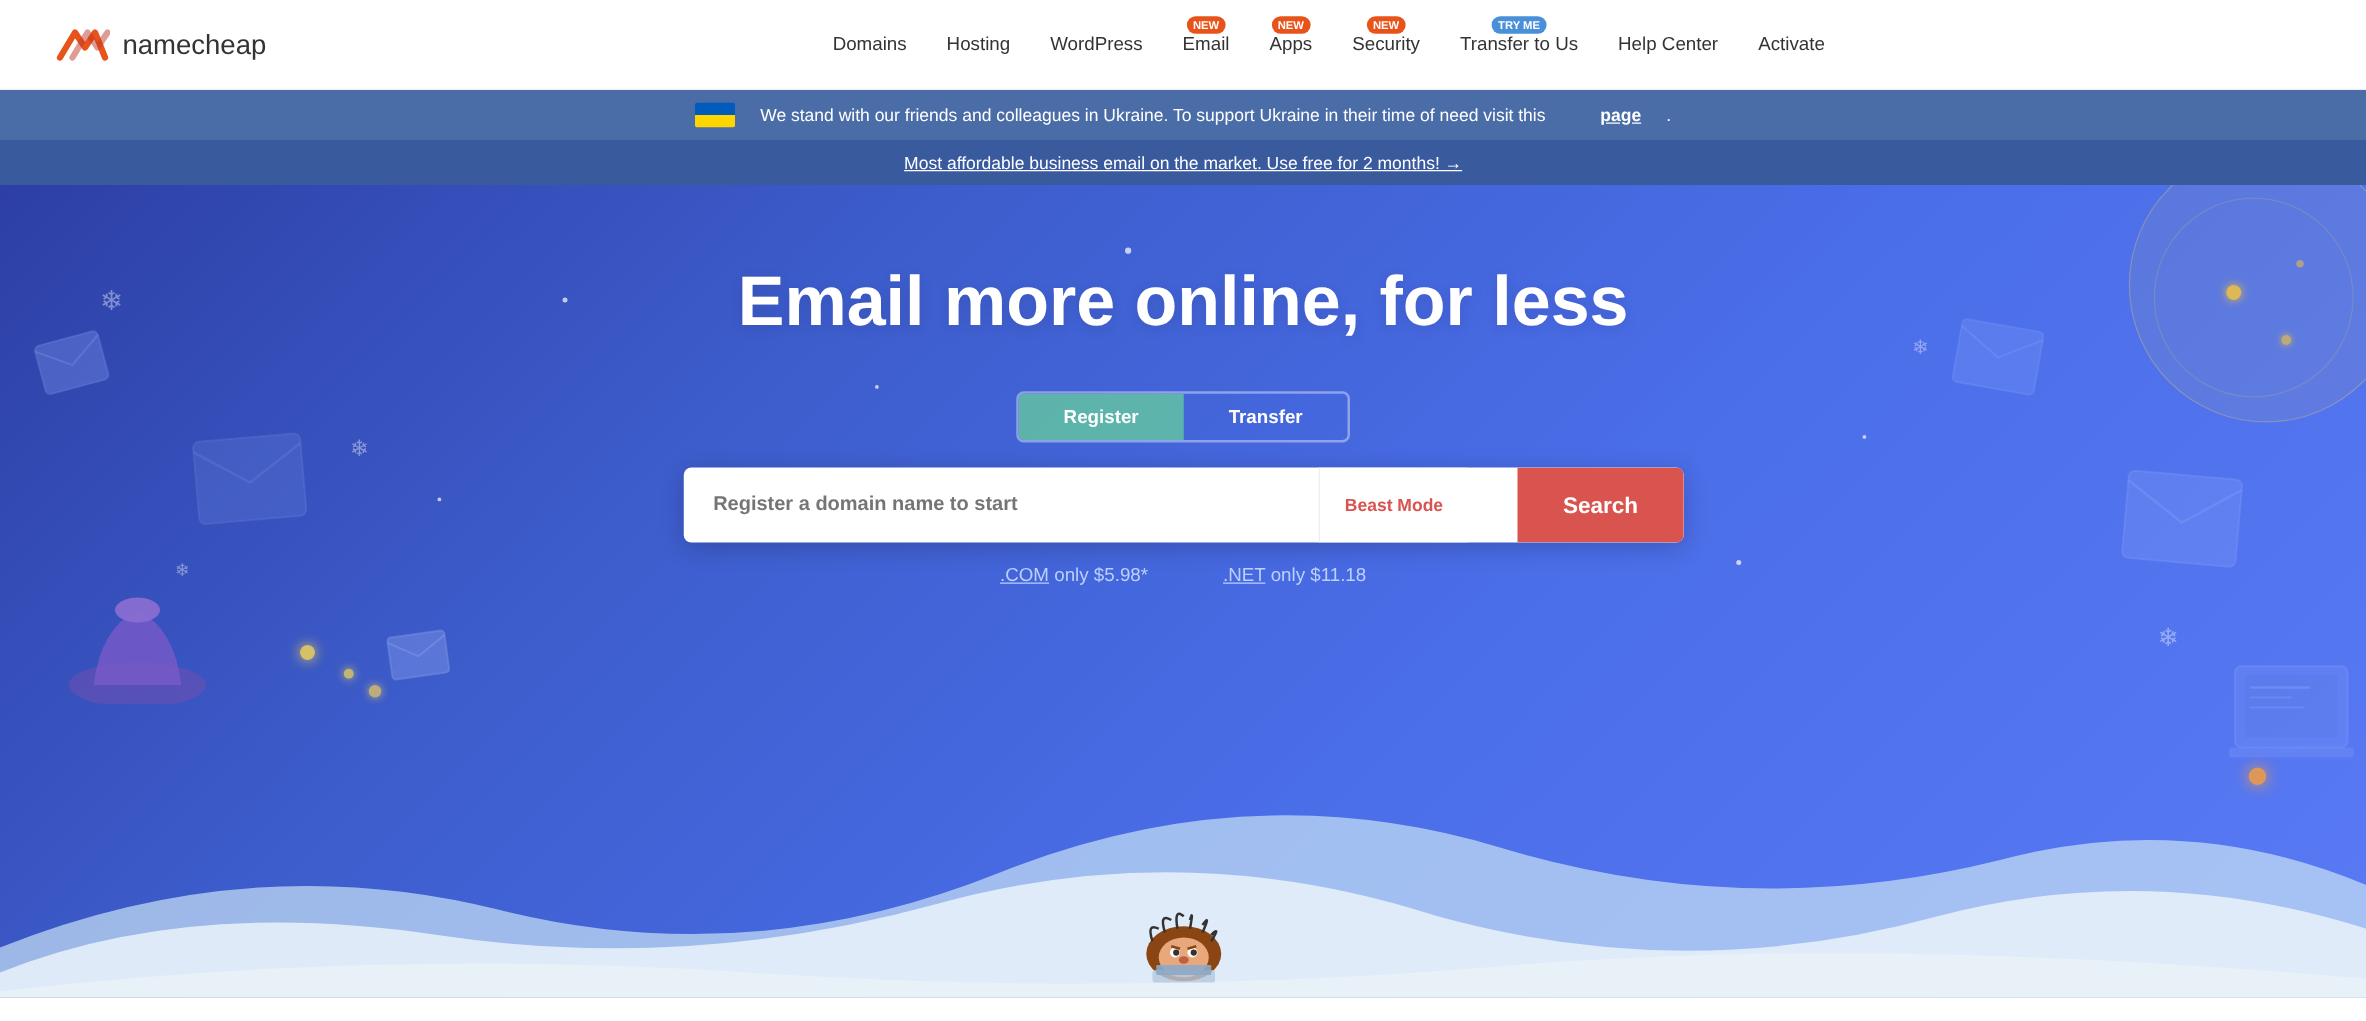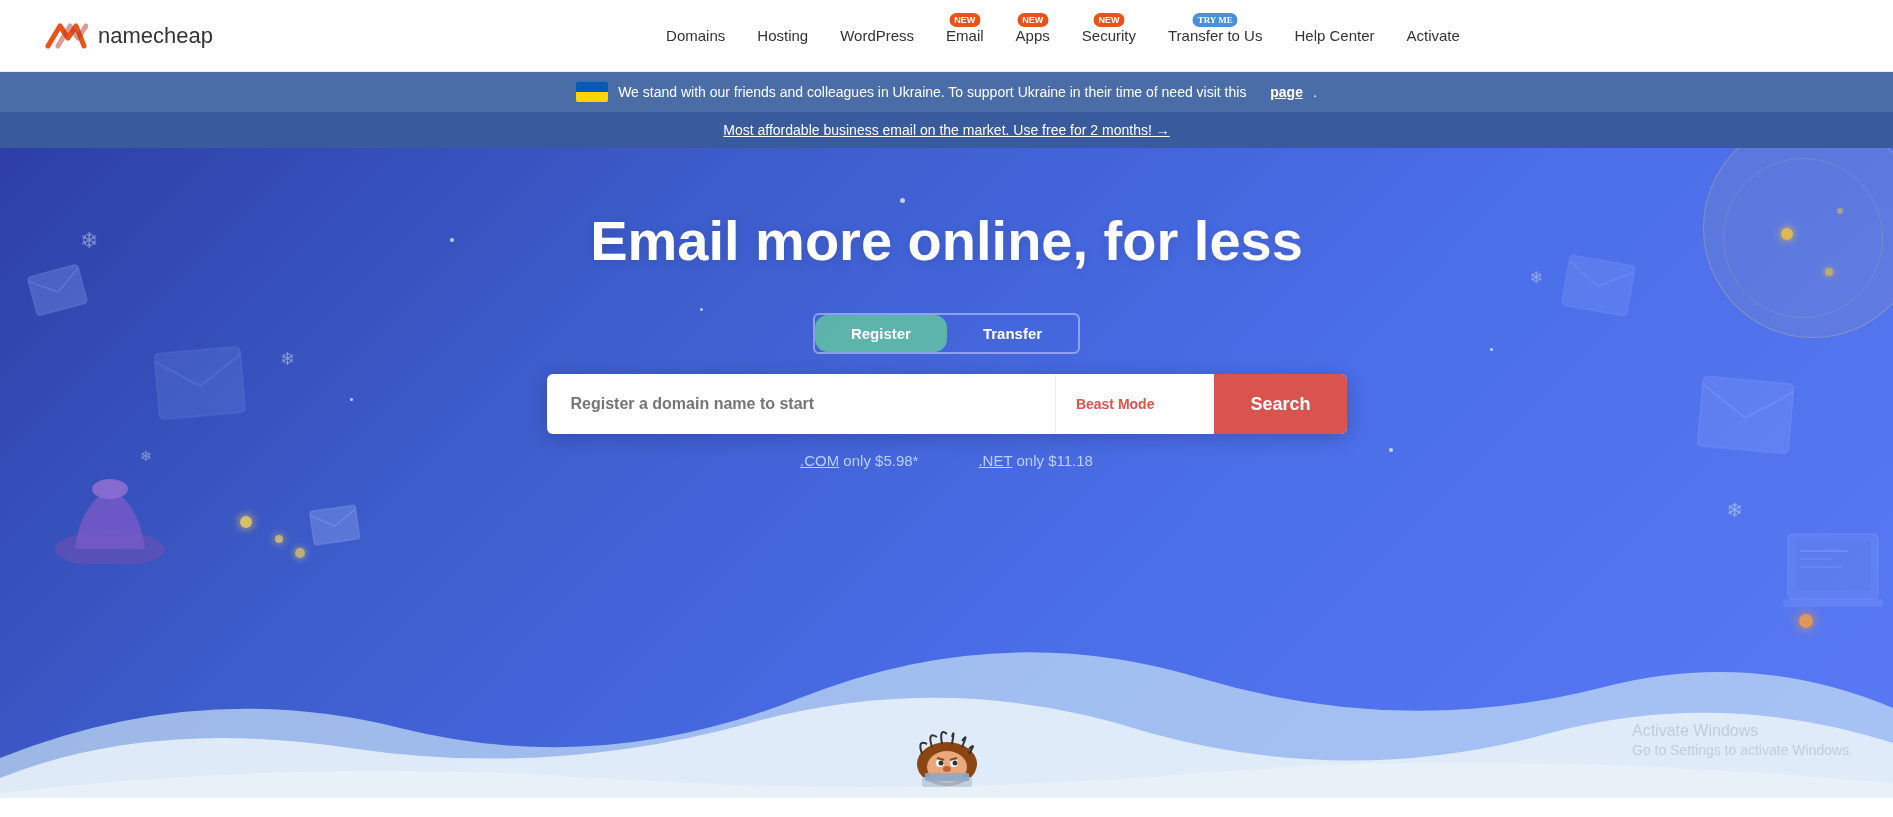--- a/index.html
+++ b/index.html
@@ -55,34 +55,33 @@
       color: #fff;
       font-size: 9px;
       font-weight: 700;
       padding: 2px 5px;
       border-radius: 8px;
       white-space: nowrap;
       text-align: right;
     }
     .badge-tryme {
       background: #4a90d9;
-      font-family: Liberation Serif, serif;
     }
 
     
     .ukraine-banner {
       background: #4a6da7;
       padding: 10px 20px;
       text-align: left;
       font-size: 14px;
       color: #fff;
       display: flex;
       align-items: center;
       justify-content: center;
-      gap: 10px;
+      gap: 20px;
     }
     .ukraine-flag {
       width: 32px;
       height: 20px;
       display: inline-flex;
       flex-direction: column;
       overflow: hidden;
       border-radius: 2px;
     }
     .flag-top { background: #005bbb; flex: 1; }
@@ -161,21 +160,20 @@
       width: fit-content;
       margin-left: auto;
       margin-right: auto;
     }
     .domain-tab {
       padding: 10px 36px;
       font-size: 15px;
       font-weight: 600;
       cursor: pointer;
       color: #fff;
-      border-radius: 13px;
     }
     .domain-tab.active {
       background: rgba(100,200,160,0.8);
     }
     .domain-tab:not(.active) {
       background: transparent;
     }
 
     
     .search-bar {
@@ -461,18 +459,14 @@
     <div class="price-hints">
       <span>
         <a href="#">.COM</a><span> only $5.98*</span>
       </span>
       <span>
         <a href="#">.NET</a><span> only $11.18</span>
       </span>
     </div>
   </div>
 
-  <div class="activate-windows">
-    <div class="title">Activate Windows</div>
-    <div>Go to Settings to activate Windows.</div>
-  </div>
 
 </section>
 
 </body></html>

